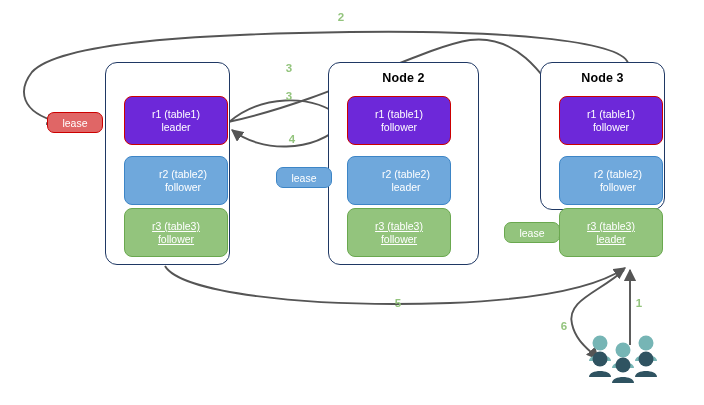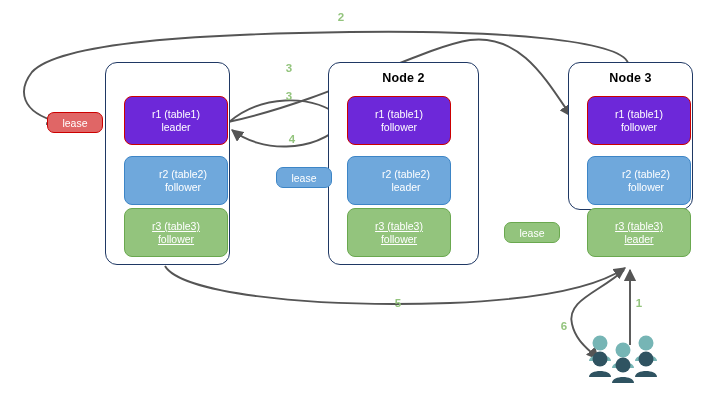--- a/index.html
+++ b/index.html
@@ -164,21 +164,21 @@
     <div class="replica rep-blue" style="top:93px;">
       <span>r2 (table2)</span>
       <span class="line2">leader</span>
     </div>
     <div class="replica rep-green" style="top:145px;">
       <span>r3 (table3)</span>
       <span class="line2">follower</span>
     </div>
   </div>
 
-  <div class="node-box" style="left:568px; top:62px; width:125px; height:148px;">
+  <div class="node-box" style="left:540px; top:62px; width:125px; height:148px;">
     <div class="node-title">Node 3</div>
     <div class="replica rep-red" style="top:33px;">
       <span>r1 (table1)</span>
       <span class="line2">follower</span>
     </div>
     <div class="replica rep-blue" style="top:93px;">
       <span>r2 (table2)</span>
       <span class="line2">follower</span>
     </div>
     <div class="replica rep-green" style="top:145px;">

